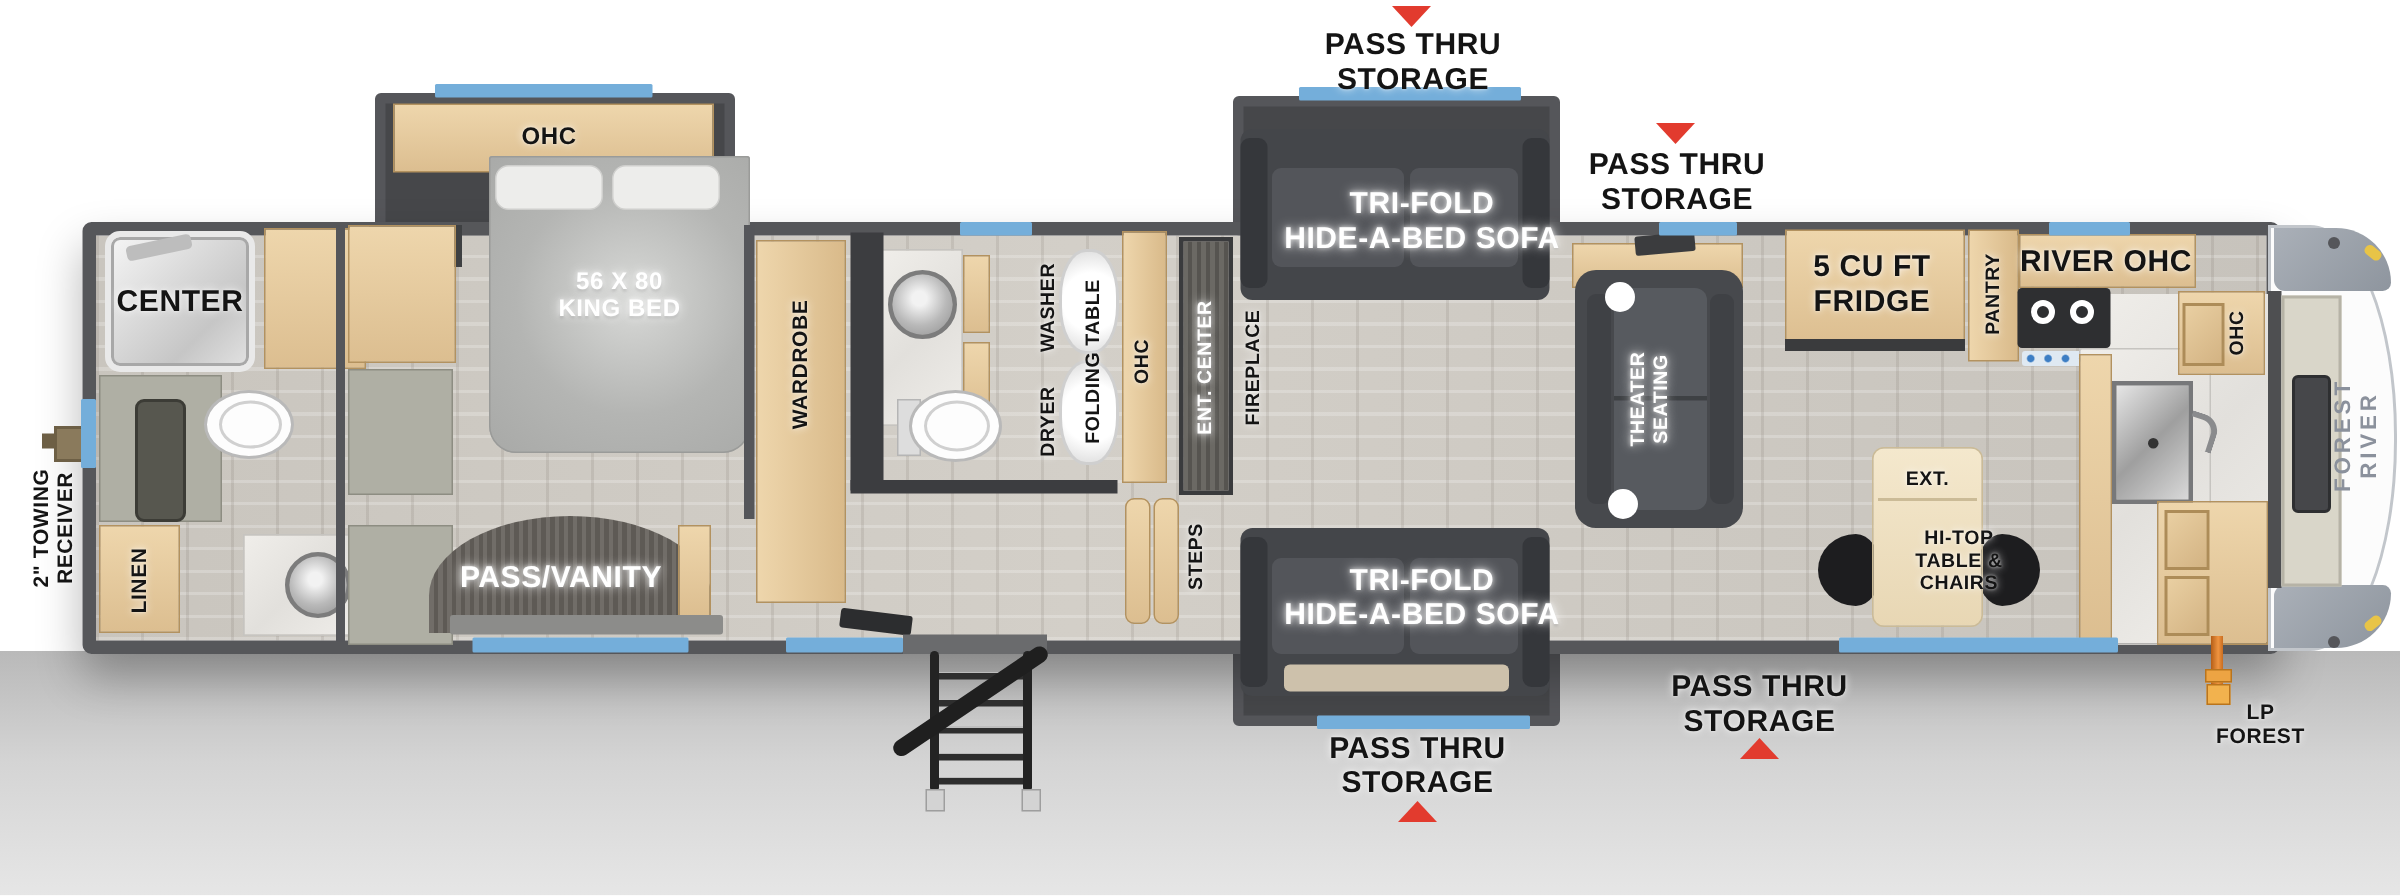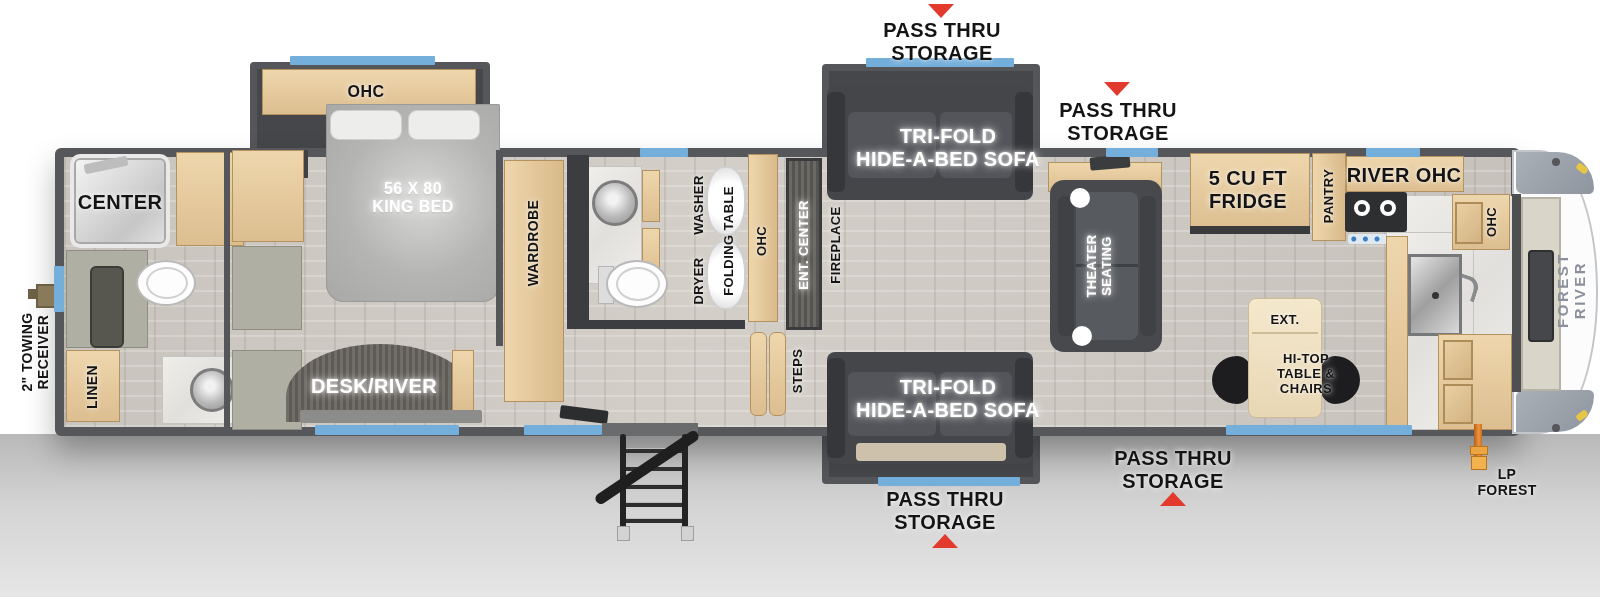--- a/index.html
+++ b/index.html
@@ -113,21 +113,21 @@
        background:radial-gradient(circle at 55% 48%,#d8d9d7 0,#b4b5b3 55%,#a8a9a7 100%);
        box-shadow:inset 0 0 0 1px #9a9b99;"></div>
   <div class="abs" style="left:330px;top:110px;width:70px;height:28px;background:#ededeb;border:1px solid #cfcfcd;border-radius:9px;z-index:3;"></div>
   <div class="abs" style="left:408px;top:110px;width:70px;height:28px;background:#ededeb;border:1px solid #cfcfcd;border-radius:9px;z-index:3;"></div>
   <div class="lbl lw s16" style="left:413px;top:198px;">56 X 80
 KING BED</div>
   <div class="abs" style="left:286px;top:344px;width:188px;height:78px;z-index:3;border-radius:55% 55% 0 0 / 75% 75% 0 0;
        background:repeating-linear-gradient(90deg,#716d68 0 3px,#5e5a55 3px 6px);"></div>
   <div class="wood" style="left:452px;top:350px;width:22px;height:62px;"></div>
   <div class="abs" style="left:300px;top:410px;width:182px;height:13px;background:#8c8c8a;border-radius:2px;z-index:3;"></div>
-  <div class="lbl lw" style="left:374px;top:386px;">DESK/RIVER</div>
+  <div class="lbl lw" style="left:374px;top:386px;">PASS/VANITY</div>
 
   <div class="wall" style="left:496px;top:150px;width:7px;height:196px;"></div>
   <div class="wood woodV" style="left:504px;top:160px;width:60px;height:242px;"></div>
   <div class="lbl rot s14" style="left:534px;top:243px;">WARDROBE</div>
   <div class="abs" style="left:567px;top:155px;width:22px;height:172px;background:#3c3d40;z-index:4;"></div>
   <div class="abs" style="left:567px;top:320px;width:178px;height:9px;background:#3c3d40;z-index:4;"></div>
   <div class="marble" style="left:586px;top:166px;width:56px;height:118px;"></div>
   <div class="circleSink" style="left:592px;top:180px;width:46px;height:46px;"></div>
   <div class="wood" style="left:642px;top:170px;width:18px;height:52px;"></div>
   <div class="wood" style="left:642px;top:228px;width:18px;height:52px;"></div>

